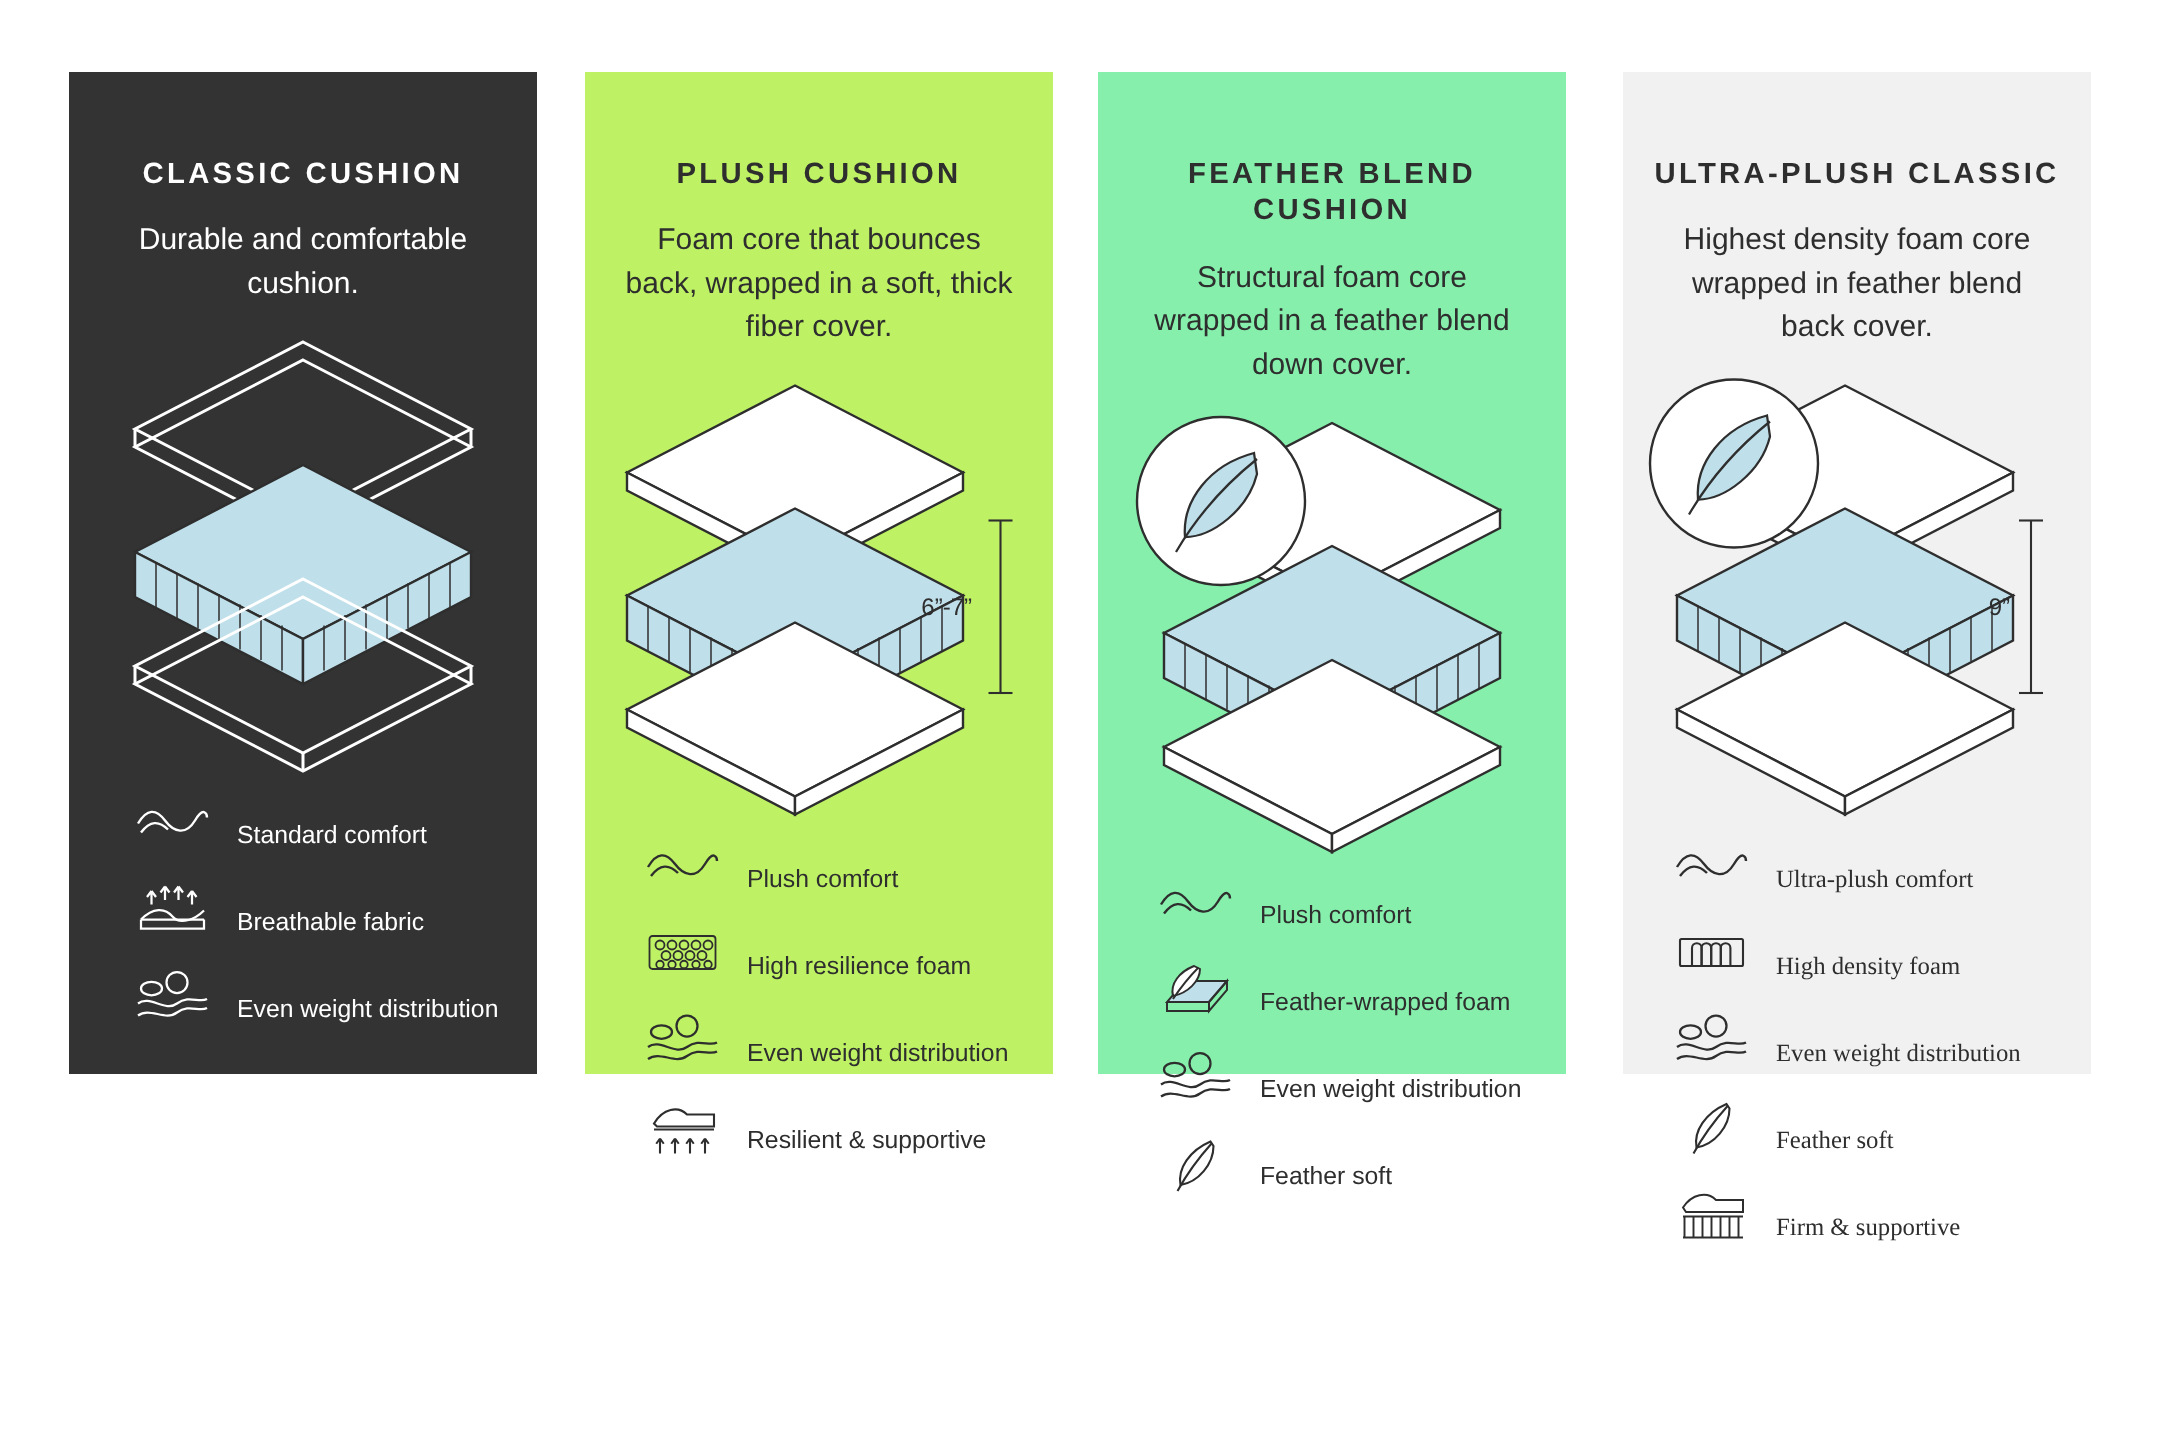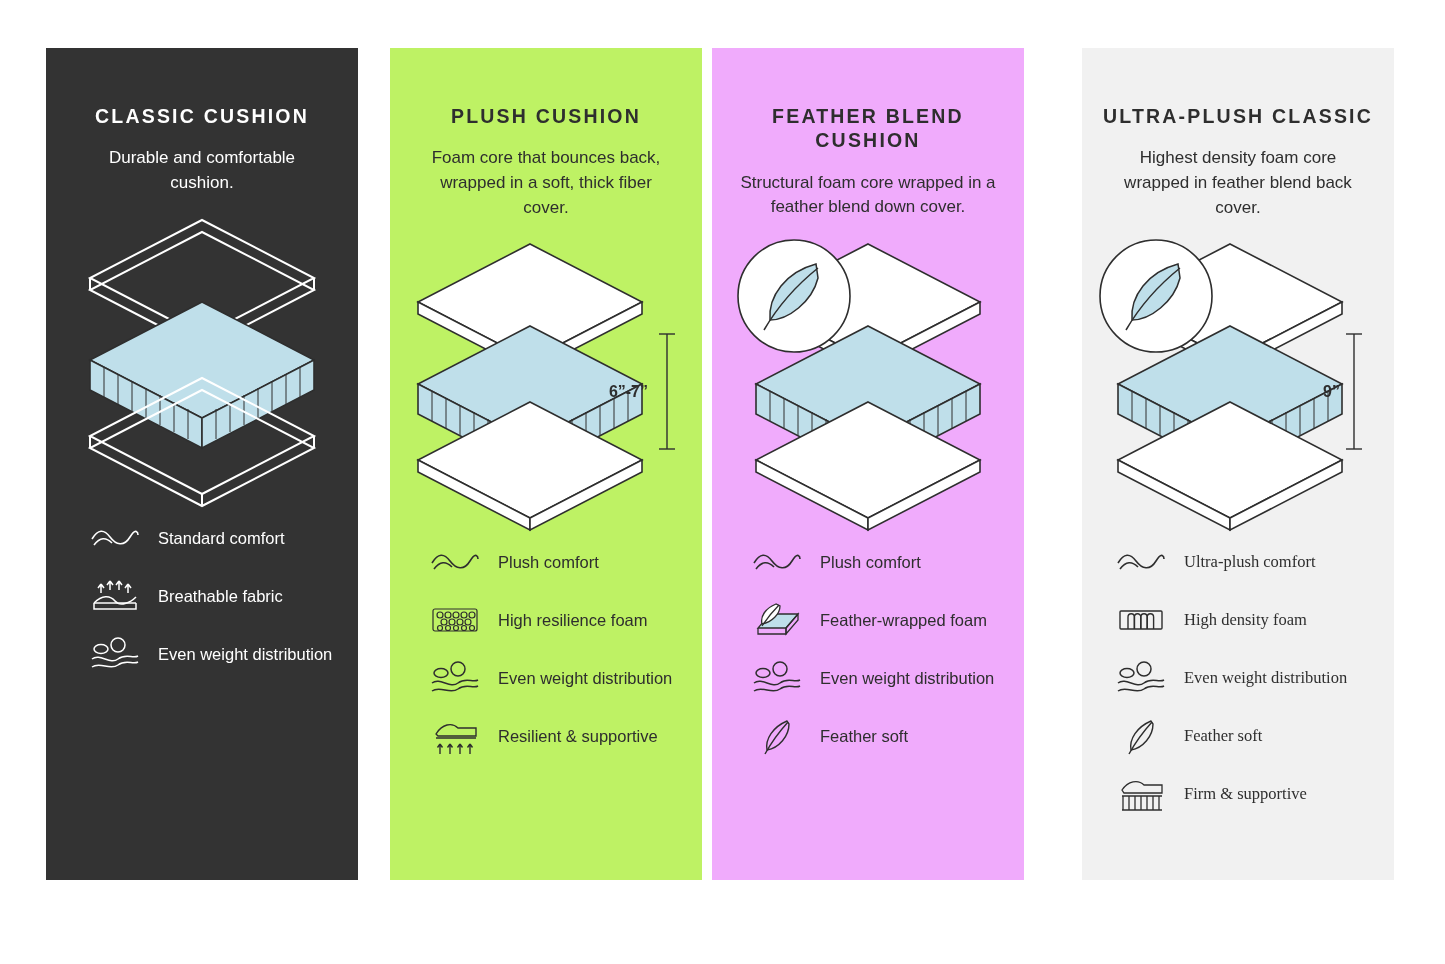--- a/index.html
+++ b/index.html
@@ -24,73 +24,72 @@
     left: 0; top: 0;
     width: 1445px;
     height: 964px;
     display: flex;
     align-items: flex-start;
   }
   .card {
     position: absolute;
     top: 48px;
     width: 312px;
-    height: 832px;
+    height: 668px;
     box-sizing: border-box;
     padding: 0;
   }
   .card.c0 { left: 46px;   background: #333333; }
   .card.c1 { left: 390px;  background: #bef264; }
-  .card.c2 { left: 712px;  background: #f0abfc; }
+  .card.c2 { left: 732px;  background: #86efac; }
   .card.c3 { left: 1082px; background: #f1f1f1; }
 
   .card-title {
     text-align: center;
     font-size: 19.5px;
     font-weight: bold;
     letter-spacing: 2.2px;
     line-height: 1.25;
     margin: 0;
     padding: 0 16px;
     color: #2e2e2e;
   }
   .c0 .card-title { color: #ffffff; padding-top: 56px; }
   .c1 .card-title { padding-top: 56px; }
   .c2 .card-title { padding-top: 56px; }
   .c3 .card-title { padding-top: 56px; }
 
   .card-desc {
     text-align: center;
-    font-size: 17px;
+    font-size: 20px;
     line-height: 1.45;
     margin: 0;
     padding: 18px 26px 0 26px;
     color: #2e2e2e;
   }
   .c0 .card-desc { color: #ffffff; padding: 18px 34px 0 34px; }
 
   .diagram {
     position: relative;
     width: 312px;
     height: 300px;
     margin-top: 14px;
-    font-weight: bold;
   }
   .diagram svg { display: block; }
 
   .features {
     margin-top: 6px;
     padding: 0 0 0 36px;
   }
   .c0 .features { padding-left: 40px; }
   .c3 .features { padding-left: 30px; font-family: Liberation Serif, serif; }
 
   .feature {
     display: flex;
-    align-items: center;
+    align-items: flex-end;
     margin-bottom: 14px;
     min-height: 44px;
   }
   .feature .ficon {
     flex: 0 0 58px;
     width: 58px;
     height: 40px;
     display: flex;
     align-items: center;
     justify-content: center;

